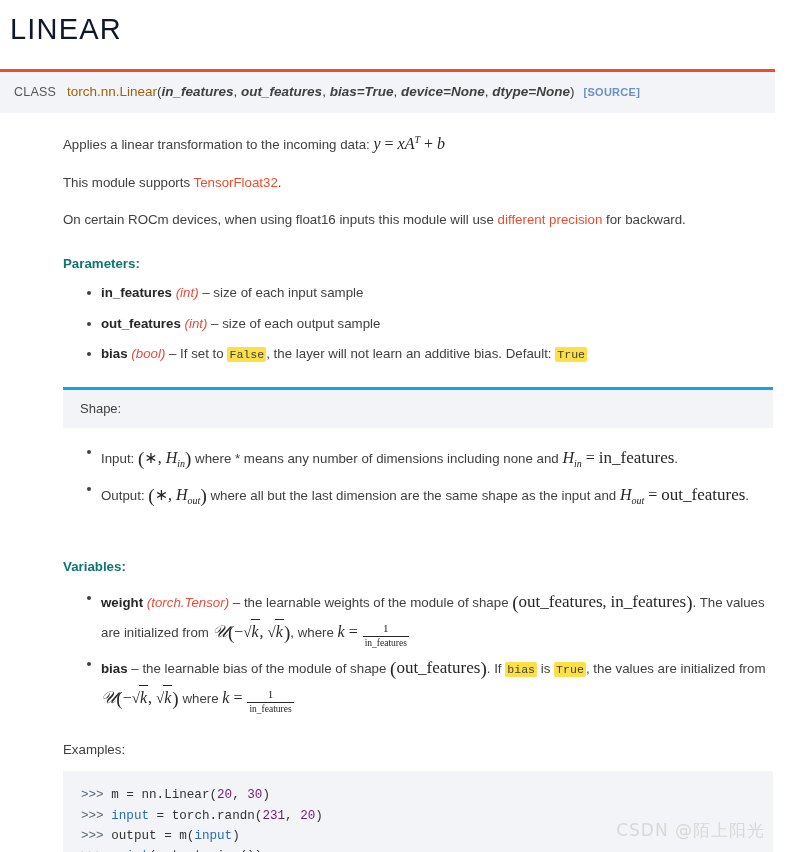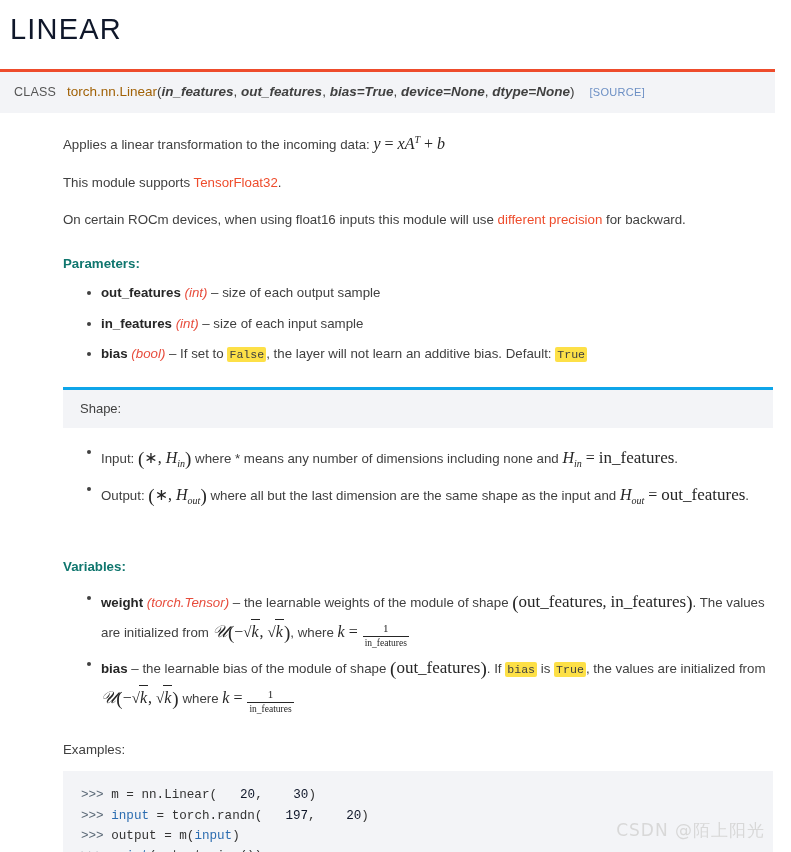--- a/index.html
+++ b/index.html
@@ -52,23 +52,24 @@
   .sig-paren { color: #404040; }
   .sig-param {
     font-style: italic;
     font-weight: bold;
     color: #404040;
   }
   .sig-comma { color: #404040; }
   .sig-source {
     color: #6c8fc4;
     font-size: 11px;
-    margin-left: 15px;
+    margin-left: 9px;
     letter-spacing: .3px;
     cursor: pointer;
+    font-weight: bold;
   }
 
   
   .content {
     padding: 0 18px 0 63px;
     font-size: 13.3px;
     line-height: 1.5;
     color: #404040;
   }
   .para { margin: 17px 0 0 0; }
@@ -207,21 +208,21 @@
     font-family: "Liberation Mono", monospace;
     font-size: 12.6px;
     line-height: 1.62;
     color: #404040;
     position: relative;
     min-height: 92px;
     box-sizing: border-box;
   }
   .codeblock .ln { white-space: pre; }
   .tok-prompt { color: #5a6876; }
-  .tok-num { color: #0f172a; margin-left: 23px; }
+  .tok-num { color: #701a75; }
   .tok-kw { color: #2b6cb0; }
   .tok-plain { color: #333333; }
 
   .watermark {
     position: absolute;
     right: 26px;
     bottom: 10px;
     font-size: 17px;
     color: #d8d8d8;
     font-family: "DejaVu Sans", sans-serif;
@@ -251,26 +252,26 @@
     <span>This module supports </span><a class="ref">TensorFloat32</a><span>.</span>
   </div>
 
   <div class="para">
     <span>On certain ROCm devices, when using float16 inputs this module will use </span><a class="ref">different precision</a><span> for backward.</span>
   </div>
 
   <div class="section-head">Parameters:</div>
   <ul class="bullets">
     <li>
+      <span class="pname">in_features</span>
+      <span class="ptype">(int)</span><span> – </span><span>size of each input sample</span>
+    </li>
+    <li>
       <span class="pname">out_features</span>
       <span class="ptype">(int)</span><span> – </span><span>size of each output sample</span>
-    </li>
-    <li>
-      <span class="pname">in_features</span>
-      <span class="ptype">(int)</span><span> – </span><span>size of each input sample</span>
     </li>
     <li>
       <span class="pname">bias</span>
       <span class="ptype">(bool)</span><span> – </span><span>If set to </span><code class="inline">False</code><span>, the layer will not learn an additive bias. Default: </span><code class="inline">True</code>
     </li>
   </ul>
 </div>
 
 <div class="shape-box">
   <div class="shape-title-bar">Shape:</div>
@@ -298,19 +299,19 @@
       <span class="pname">bias</span><span> – </span><span>the learnable bias of the module of shape </span><span class="m"><span class="paren-big">(</span><span class="mbig">out_features</span><span class="paren-big">)</span></span><span>. If </span><code class="inline">bias</code><span> is </span><code class="inline">True</code><span>, the values are initialized from </span>
       <span class="m"><span style="font-family:'Liberation Serif',serif;font-style:italic;font-size:17px;">𝒰</span><span class="paren-big">(</span><span class="m-up">−</span><span class="radic">√</span><span class="sq">k</span><span class="m-up">,</span> <span class="radic">√</span><span class="sq">k</span><span class="paren-big">)</span></span><span> where </span><span class="m"><span class="m">k</span> <span class="m-up">=</span> <span class="frac"><span class="num">1</span><span class="den">in_features</span></span></span>
     </li>
   </ul>
 </div>
 
 <div class="examples-label">Examples:</div>
 <div class="codeblock">
   <div id="code-lines">
       <div class="ln"><span class="tok-prompt">&gt;&gt;&gt; </span><span class="tok-plain">m = nn.Linear(</span><span class="tok-num">20</span><span class="tok-plain">, </span><span class="tok-num">30</span><span class="tok-plain">)</span></div>
-      <div class="ln"><span class="tok-prompt">&gt;&gt;&gt; </span><span class="tok-kw">input</span><span class="tok-plain"> = torch.randn(</span><span class="tok-num">197</span><span class="tok-plain">, </span><span class="tok-num">20</span><span class="tok-plain">)</span></div>
+      <div class="ln"><span class="tok-prompt">&gt;&gt;&gt; </span><span class="tok-kw">input</span><span class="tok-plain"> = torch.randn(</span><span class="tok-num">231</span><span class="tok-plain">, </span><span class="tok-num">20</span><span class="tok-plain">)</span></div>
       <div class="ln"><span class="tok-prompt">&gt;&gt;&gt; </span><span class="tok-plain">output = m(</span><span class="tok-kw">input</span><span class="tok-plain">)</span></div>
       <div class="ln"><span class="tok-prompt">&gt;&gt;&gt; </span><span class="tok-kw">print</span><span class="tok-plain">(output.size())</span></div>
     </div>
 </div>
 
 <div class="watermark">CSDN @陌上阳光</div>
 
 </body></html>

